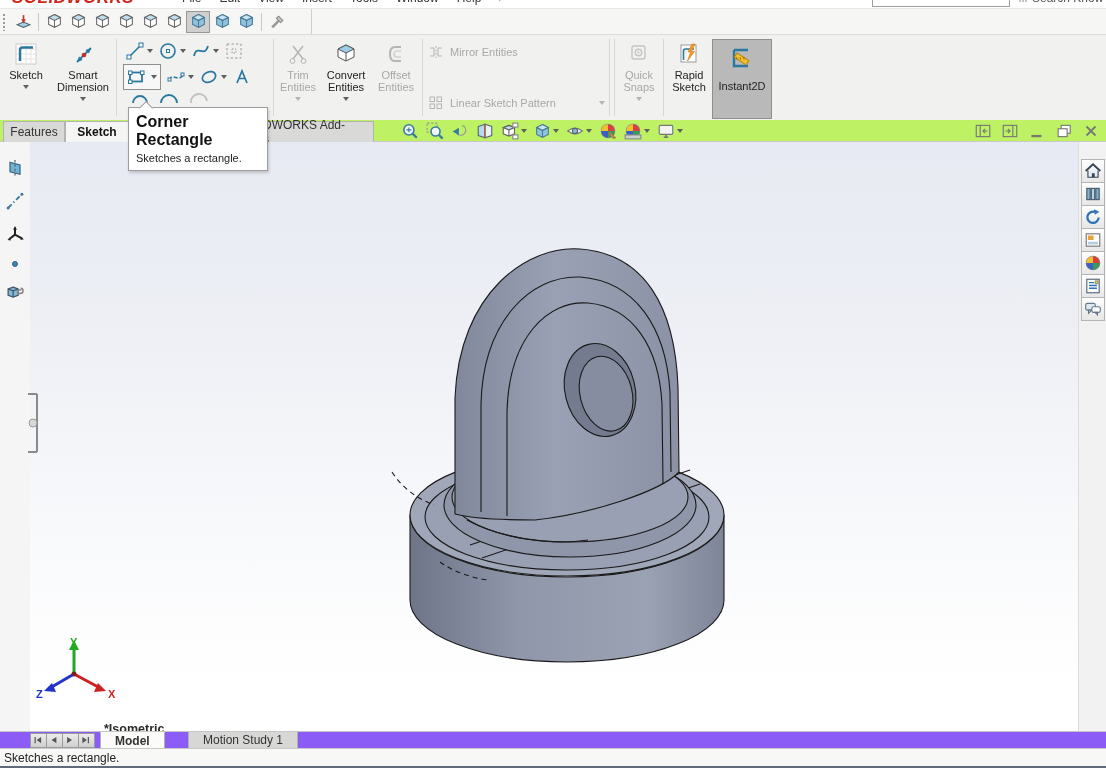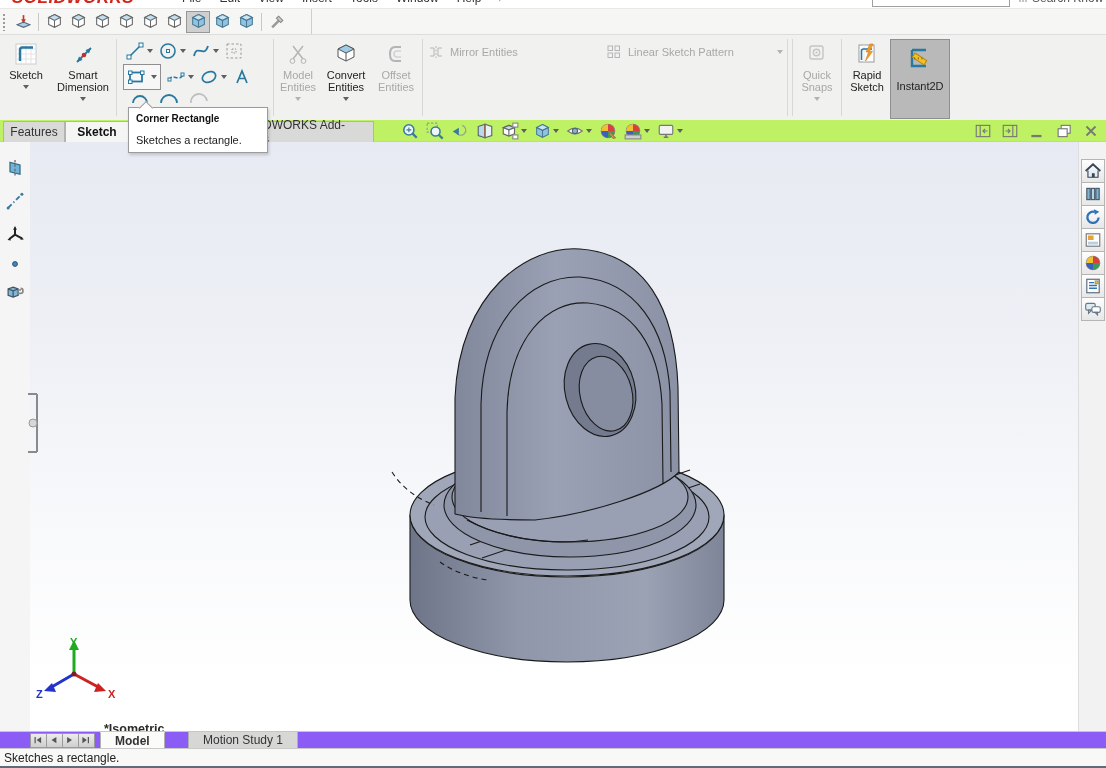--- a/index.html
+++ b/index.html
@@ -37,21 +37,21 @@
   .disabled .dd{border-top-color:#b3b3b3}
   
   .egrid{display:flex;flex-direction:column;padding:3px 4px 0 4px}
   .erow{display:flex;align-items:center;height:26px}
   .ecell{display:flex;align-items:center;margin-right:3px}
   .tool{width:24px;height:24px;display:flex;align-items:center;justify-content:center;cursor:default}
   .split{border:1px solid #8f8f8f;background:#f7f7f7;display:flex;align-items:center;height:26px}
   .split .dd{margin:0 3px}
   .erow3{height:13px;overflow:hidden;display:flex;align-items:flex-start;padding-left:2px}
   
-  .rowgroup{display:flex;flex-direction:row;justify-content:space-between;padding:6px 2px;height:100%}
+  .rowgroup{display:flex;flex-direction:column;justify-content:space-between;padding:6px 2px;height:100%}
   .rowbtn{display:flex;align-items:center;gap:5px;height:22px;width:178px}
   .rowbtn .lbl{color:#a8a8a8;flex:1;text-align:left}
   .rowbtn .icn{width:18px;display:flex;justify-content:center}
   
   .tab-band{position:absolute;top:120px;left:0;right:0;height:22px;background:#bef264;border-bottom:1px solid #c9c9c9}
   .ctab{position:absolute;top:1px;height:21px;display:flex;align-items:center;justify-content:center;padding:0 12px;border:1px solid #b3b3b3;border-bottom:none;background:#d9d9d8;color:#333;font-size:12px;cursor:default}
   .ctab.active{background:#f5f5f4;font-weight:bold;color:#111}
   .hu-bar{position:absolute;left:398px;top:0;height:22px;display:flex;align-items:center;gap:1px}
   .hu-btn{height:20px;display:flex;align-items:center;padding:0 3px;gap:2px;cursor:default}
   .win-ctrls{position:absolute;right:6px;top:0;height:22px;display:flex;align-items:center;gap:9px}
@@ -62,21 +62,21 @@
   .tree-strip .gicon{cursor:default}
   .splitter{position:absolute;left:27px;top:251px;width:14px;height:60px}
   .model{position:absolute;left:30px;top:0;width:1048px;height:589px}
   .triad{position:absolute;left:34px;top:494px;width:84px;height:72px}
   .view-label{position:absolute;left:104px;top:580px;font-size:12.5px;font-weight:bold;color:#2b2b2b}
   .task-pane{position:absolute;right:0;top:0;width:28px;height:100%;background:#f2f2f2;border-left:1px solid #ddd;display:flex;flex-direction:column;align-items:center;padding-top:18px}
   .tp-btn{width:24px;height:24px;border:1px solid #b5b5b5;background:linear-gradient(#fefefe,#e7e7e7);display:flex;align-items:center;justify-content:center;margin-top:-1px;cursor:default}
   
   .tooltip{position:absolute;left:128px;top:107px;width:140px;background:#fff;border:1px solid #9c9c9c;box-shadow:1px 2px 3px rgba(0,0,0,.18);padding:5px 7px 6px 7px;z-index:60}
   .tooltip:before{content:"";position:absolute;top:-5px;left:12px;width:9px;height:9px;background:#fff;border-left:1px solid #9c9c9c;border-top:1px solid #9c9c9c;transform:rotate(45deg)}
-  .tooltip .tt-title{font-weight:bold;font-size:10px;color:#111;margin-bottom:10px}
+  .tooltip .tt-title{font-weight:bold;font-size:16px;color:#111;margin-bottom:3px}
   .tooltip .tt-desc{font-size:11px;color:#222}
   
   .bottom-band{position:absolute;top:731px;left:0;right:0;height:17px;background:#8b5cf6;border-top:1px solid #c6c6c6}
   .nav-cluster{position:absolute;left:30px;top:1px;display:flex}
   .nav-btn{width:17px;height:15px;border:1px solid #9a9a9a;background:linear-gradient(#ececec,#cfcfcf);display:flex;align-items:center;justify-content:center;margin-right:-1px;cursor:default}
   .btab{position:absolute;top:0;height:17px;display:flex;align-items:center;justify-content:center;padding:0 14px;font-size:12px;border:1px solid #b0b0b0;border-top:none;background:#d7d7d6;color:#333;cursor:default}
   .btab.active{background:#fbfbfa;font-weight:bold;border-top:1px solid #fbfbfa}
   
   .status-bar{position:absolute;top:748px;left:0;right:0;height:20px;background:#f8f8f7;border-top:1px solid #c9c9c9;border-bottom:2px solid #5d6b7a;display:flex;align-items:center;padding-left:4px;font-size:12px;color:#222}
 </style>
@@ -333,21 +333,21 @@
 
   <div class="rgroup">
     <div class="bigbtn disabled" style="width:44px">
       <span class="icn gicon">
           <svg width="20" height="22" viewBox="0 0 20 22">
             <path d="M5 3 L15 16 M15 3 L5 16" stroke="#b5b5b5" stroke-width="1.5"></path>
             <circle cx="4.5" cy="18" r="2.4" fill="none" stroke="#b5b5b5"></circle>
             <circle cx="15.5" cy="18" r="2.4" fill="none" stroke="#b5b5b5"></circle>
           </svg>
         </span>
-      <span class="lbl">Model Entities</span>
+      <span class="lbl">Trim Entities</span>
       <span class="dd"></span>
     </div>
     <div class="bigbtn" style="width:52px">
       <span class="icn gicon">
           <svg width="22" height="22" viewBox="0 0 22 22">
             <path d="M11 2 19 6 19 14 11 18 3 14 3 6Z" fill="#fff" stroke="#555"></path>
             <path d="M11 2 19 6 11 10 3 6Z" fill="#9ecde8" stroke="#555"></path>
             <path d="M11 10 V18" stroke="#555"></path>
           </svg>
         </span>

